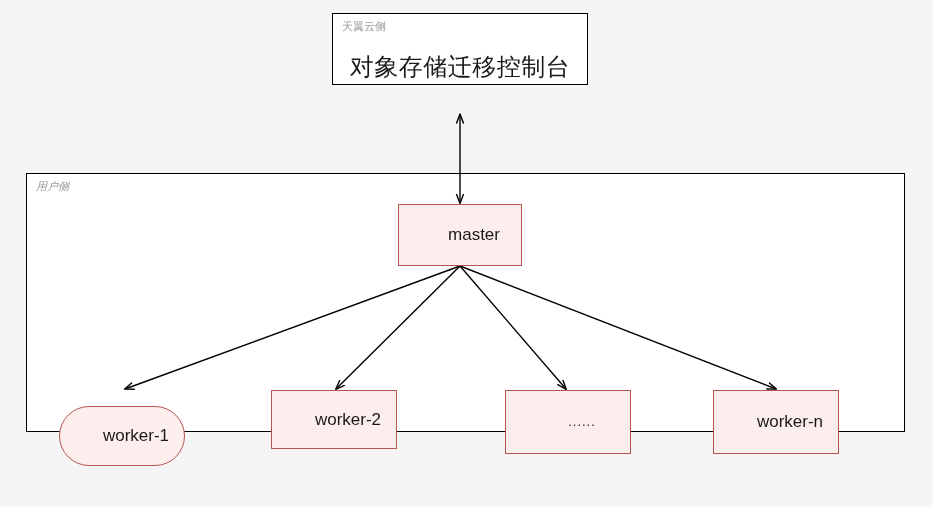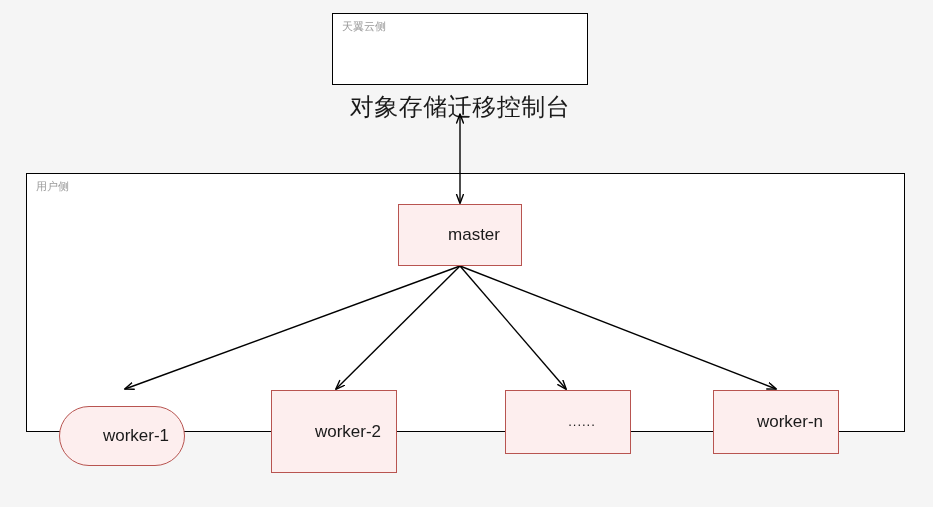--- a/index.html
+++ b/index.html
@@ -47,29 +47,29 @@
     position: absolute;
     left: 0;
     right: 0;
     top: 38px;
     text-align: center;
     font-size: 24px;
     color: #1a1a1a;
     line-height: 30px;
     letter-spacing: 0.5px;
     white-space: nowrap;
-    margin-top: 40px;
   }
 
   
   #user-side-box {
     left: 26px;
     top: 173px;
     width: 879px;
     height: 259px;
+    font-style: italic;
   }
 
   
   .node-box {
     position: absolute;
     background: #fdeeee;
     border: 1px solid #b85450;
     box-sizing: border-box;
     display: flex;
     align-items: center;
@@ -82,21 +82,21 @@
     line-height: 20px;
     white-space: nowrap;
   }
   .node-label.ellipsis {
     font-size: 13px;
     letter-spacing: 1px;
   }
 
   #node-master   { left: 398px; top: 204px; width: 124px; height: 62px; }
   #node-worker-1 { left: 59px;  top: 406px; width: 126px; height: 60px; border-radius: 31px; }
-  #node-worker-2 { left: 271px; top: 390px; width: 126px; height: 83px; }
+  #node-worker-2 { left: 271px; top: 390px; width: 126px; height: 59px; }
   #node-worker-x { left: 505px; top: 390px; width: 126px; height: 64px; }
   #node-worker-n { left: 713px; top: 390px; width: 126px; height: 64px; align-items: center; }
 
   
   #connectors {
     position: absolute;
     left: 0;
     top: 0;
     width: 933px;
     height: 507px;

